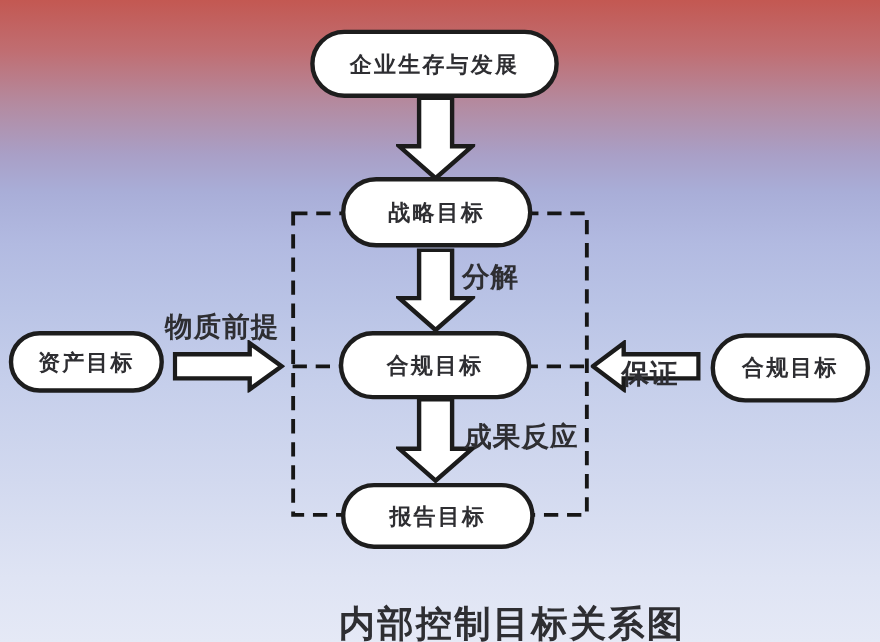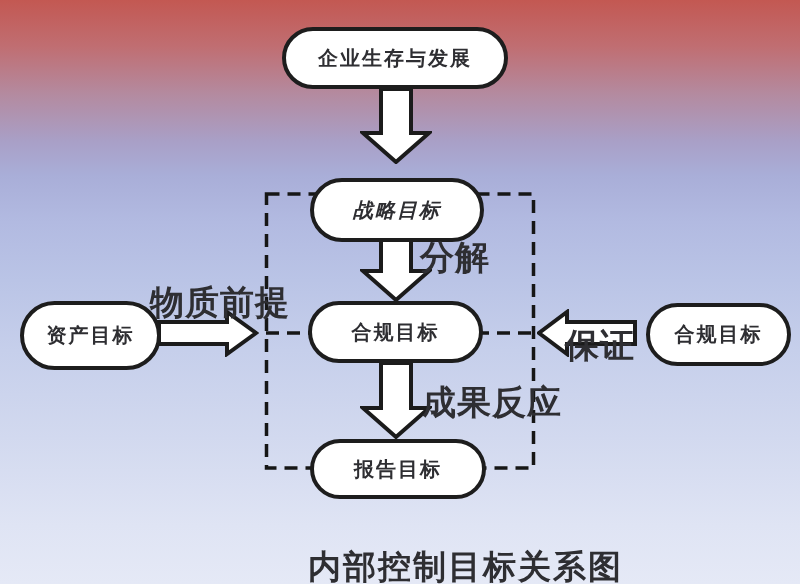--- a/index.html
+++ b/index.html
@@ -33,21 +33,21 @@
   }
   .node span{
     font-size:20px;
     font-weight:700;
     color:#2e2e32;
     letter-spacing:2px;
     white-space:nowrap;
   }
   .edge-label{
     position:absolute;
-    font-size:34px;
+    font-size:25px;
     font-weight:700;
     color:#2e2e32;
     letter-spacing:1px;
     z-index:4;
     white-space:nowrap;
   }
   .arrow{position:absolute;z-index:2;}
   .caption{
     position:absolute;
     left:308px;top:545px;
@@ -86,33 +86,33 @@
   </svg>
 
   <svg class="arrow" style="left:537px;top:309px;" width="100" height="48" viewBox="0 0 100 48" aria-hidden="true">
     <polygon points="98,13 30,13 30,3 2,24 30,45 30,35 98,35" fill="#ffffff" stroke="#1b1b1b" stroke-width="4" stroke-linejoin="miter"></polygon>
   </svg>
 
   <div class="node" style="left:282px;top:27px;width:226px;height:62px;">
     <span>企业生存与发展</span>
   </div>
 
-  <div class="node" style="left:310px;top:178px;width:174px;height:64px;font-style:italic;">
+  <div class="node" style="left:310px;top:161px;width:174px;height:64px;">
     <span>战略目标</span>
   </div>
 
   <div class="node" style="left:308px;top:301px;width:175px;height:62px;">
     <span>合规目标</span>
   </div>
 
   <div class="node" style="left:310px;top:439px;width:176px;height:60px;align-items:center;">
     <span>报告目标</span>
   </div>
 
-  <div class="node" style="left:20px;top:301px;width:141px;height:69px;">
+  <div class="node" style="left:8px;top:301px;width:141px;height:56px;">
     <span>资产目标</span>
   </div>
 
   <div class="node" style="left:646px;top:303px;width:145px;height:63px;text-align:right;">
     <span>合规目标</span>
   </div>
 
   <div class="edge-label" style="left:420px;top:235px;">分解</div>
 
   <div class="edge-label" style="left:150px;top:280px;">物质前提</div>

